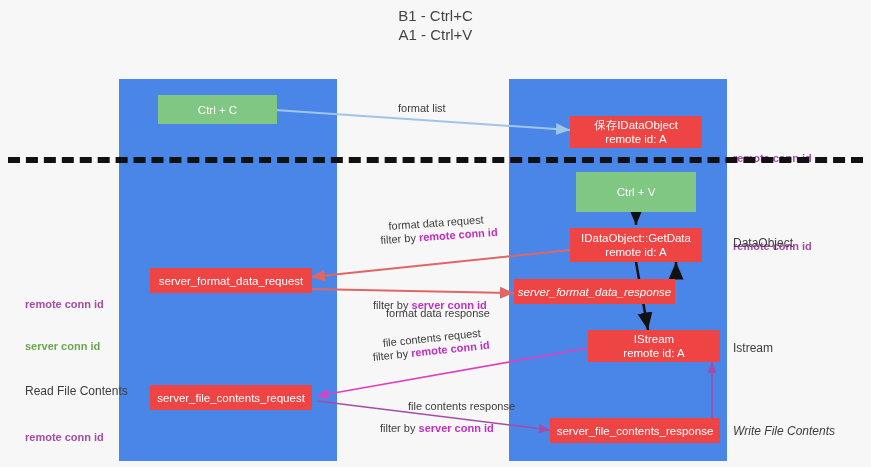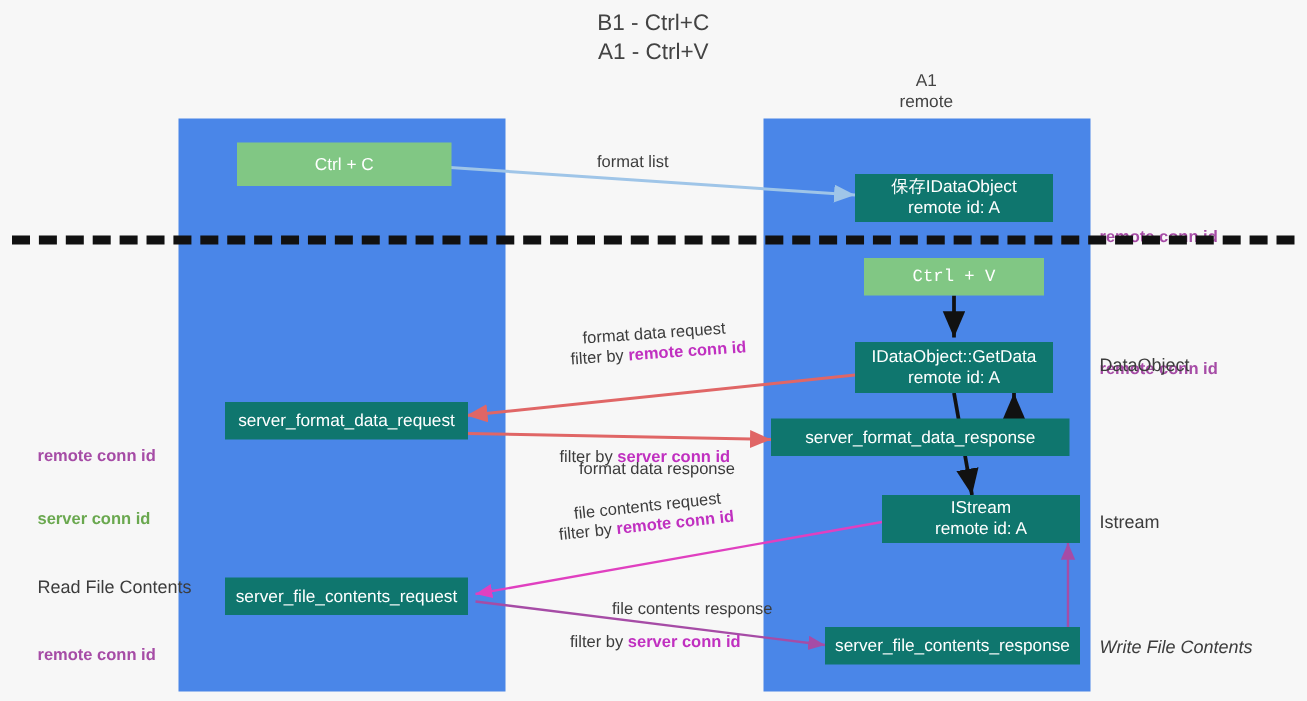--- a/index.html
+++ b/index.html
@@ -28,21 +28,21 @@
   
   .lane{position:absolute;background:#4a86e8;}
 
   
   .box{
     position:absolute;display:flex;align-items:center;justify-content:center;
     text-align:center;color:#ffffff;font-size:11.5px;line-height:14px;
     white-space:pre-line;box-sizing:border-box;z-index:6;
   }
   .box.green{background:#81c784;}
-  .box.orange{background:#0f766e;}
+  .box.orange{background:#ef4444;}
 
   
   .side-label{
     position:absolute;font-size:12px;line-height:15px;color:#3c3c3c;
     white-space:pre;z-index:7;
   }
   .tag{
     position:absolute;font-size:11px;line-height:14px;font-weight:bold;
     white-space:pre;z-index:7;
   }
@@ -67,22 +67,20 @@
   svg.wires{position:absolute;left:0;top:0;width:871px;height:467px;z-index:5;pointer-events:none;}
 </style>
 </head>
 <body>
 
 <div id="stage">
 
   <div class="title">B1 - Ctrl+C
 A1 - Ctrl+V</div>
 
-  <div class="col-head" style="left:535px;top:47px;width:165px;">A1
-remote</div>
 
   <div class="lane" style="left:119px;top:79px;width:218px;height:382px;"></div>
   <div class="lane" style="left:509px;top:79px;width:218px;height:382px;"></div>
 
   <svg class="wires" viewBox="0 0 871 467">
     <defs>
       <marker id="ah-blue" markerWidth="8" markerHeight="8" refX="7" refY="3" orient="auto">
         <path d="M0,0 L7,3 L0,6 z" fill="#9fc5e8"></path>
       </marker>
       <marker id="ah-red" markerWidth="8" markerHeight="8" refX="7" refY="3" orient="auto">
@@ -113,33 +111,33 @@
 
     <path d="M588,348 L317,396" stroke="#e040c0" stroke-width="1.6" fill="none" marker-end="url(#ah-pink)"></path>
 
     <path d="M317,401 L550,430" stroke="#a64ca6" stroke-width="1.6" fill="none" marker-end="url(#ah-purple)"></path>
 
     <path d="M712,418 L712,362" stroke="#a64ca6" stroke-width="1.6" fill="none" marker-end="url(#ah-purple)"></path>
   </svg>
 
   <div class="divider"></div>
 
-  <div class="box green" style="left:158px;top:95px;width:143px;height:29px;">Ctrl + C</div>
+  <div class="box green" style="left:158px;top:95px;width:119px;height:29px;">Ctrl + C</div>
 
   <div class="box orange" style="left:570px;top:116px;width:132px;height:32px;">保存IDataObject
 remote id: A</div>
 
-  <div class="box green" style="left:576px;top:172px;width:120px;height:25px;font-family:Liberation Mono, monospace;">Ctrl + V</div>
+  <div class="box green" style="left:576px;top:172px;width:120px;height:40px;">Ctrl + V</div>
 
   <div class="box orange" style="left:570px;top:228px;width:132px;height:34px;">IDataObject::GetData
 remote id: A</div>
 
   <div class="box orange" style="left:150px;top:268px;width:162px;height:25px;">server_format_data_request</div>
 
-  <div class="box orange" style="left:514px;top:279px;width:199px;height:25px;">server_format_data_response</div>
+  <div class="box orange" style="left:514px;top:279px;width:161px;height:25px;font-style:italic;">server_format_data_response</div>
 
   <div class="box orange" style="left:588px;top:330px;width:132px;height:32px;">IStream
 remote id: A</div>
 
   <div class="box orange" style="left:150px;top:385px;width:162px;height:25px;">server_file_contents_request</div>
 
   <div class="box orange" style="left:550px;top:418px;width:170px;height:25px;">server_file_contents_response</div>
 
   <div class="arrow-label" style="left:398px;top:101px;">format list</div>
 

